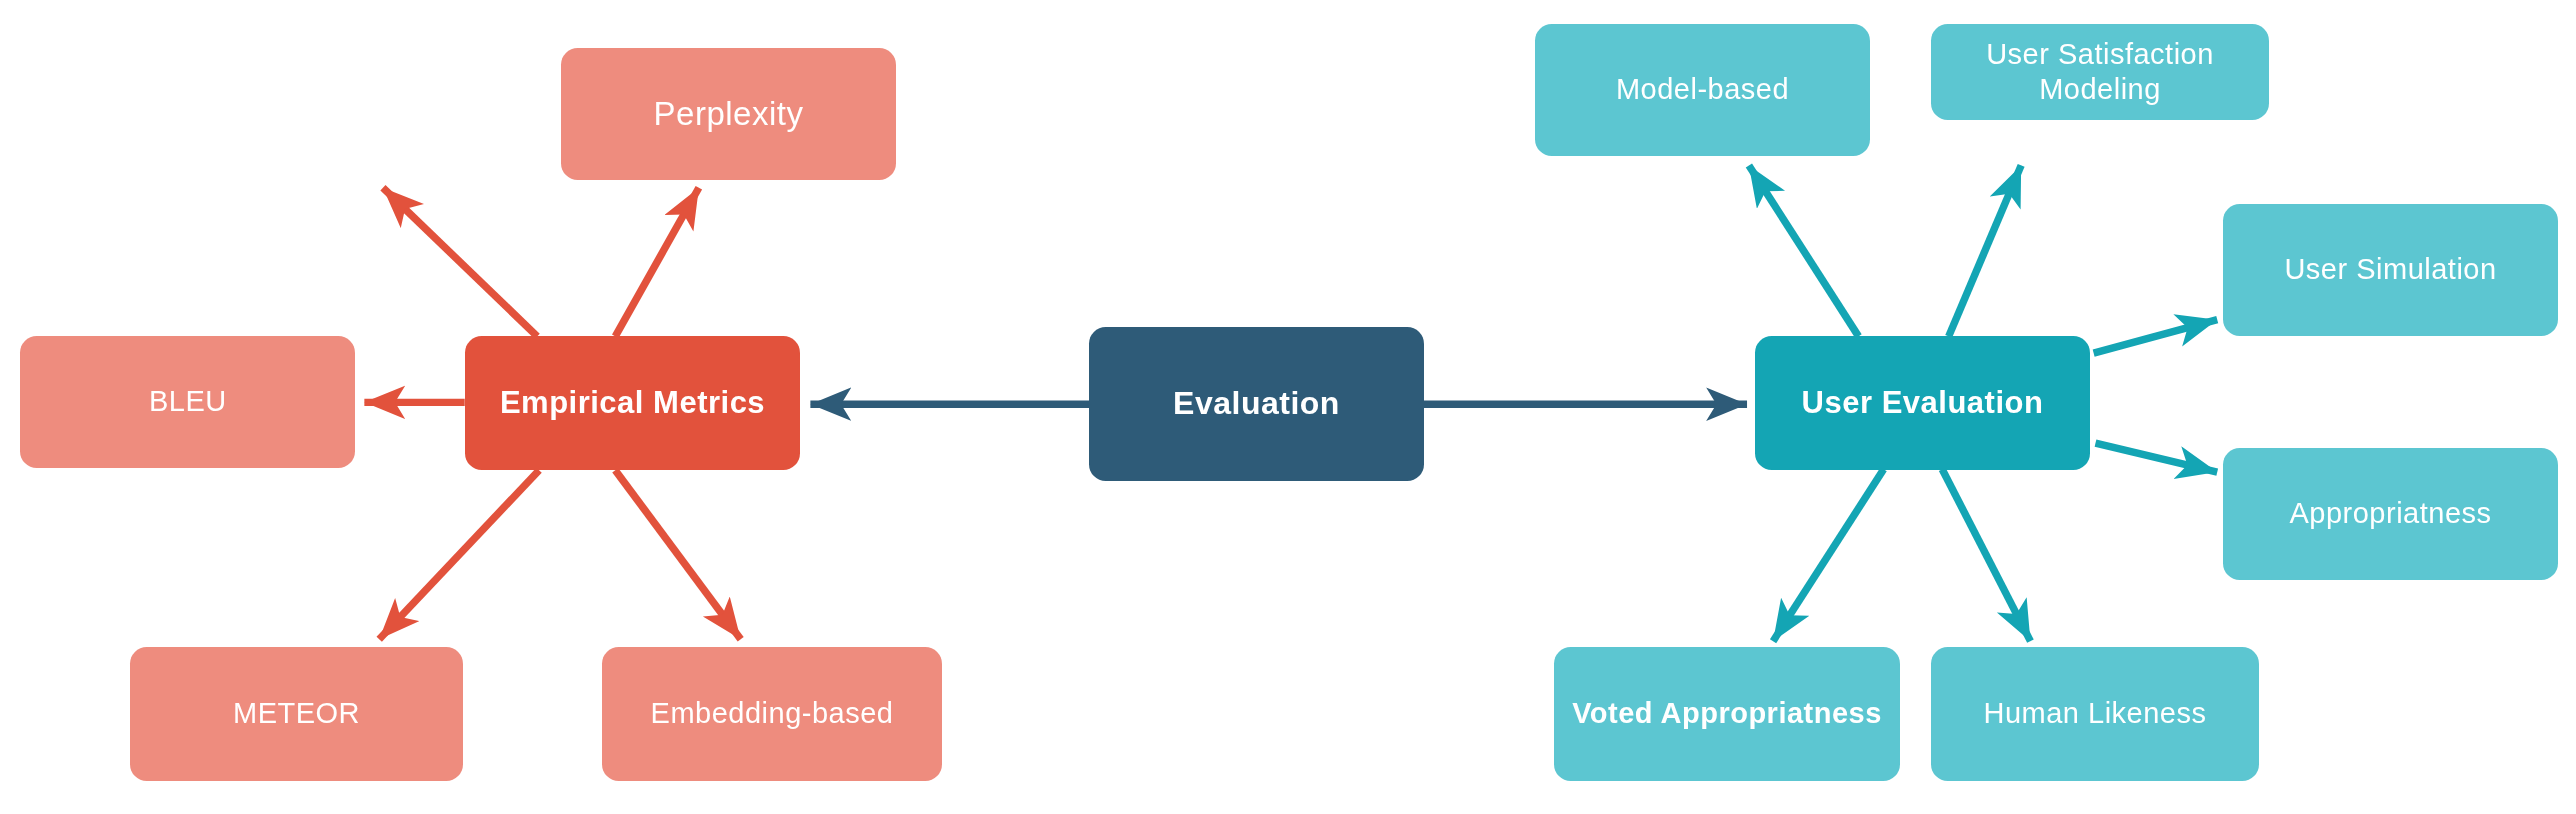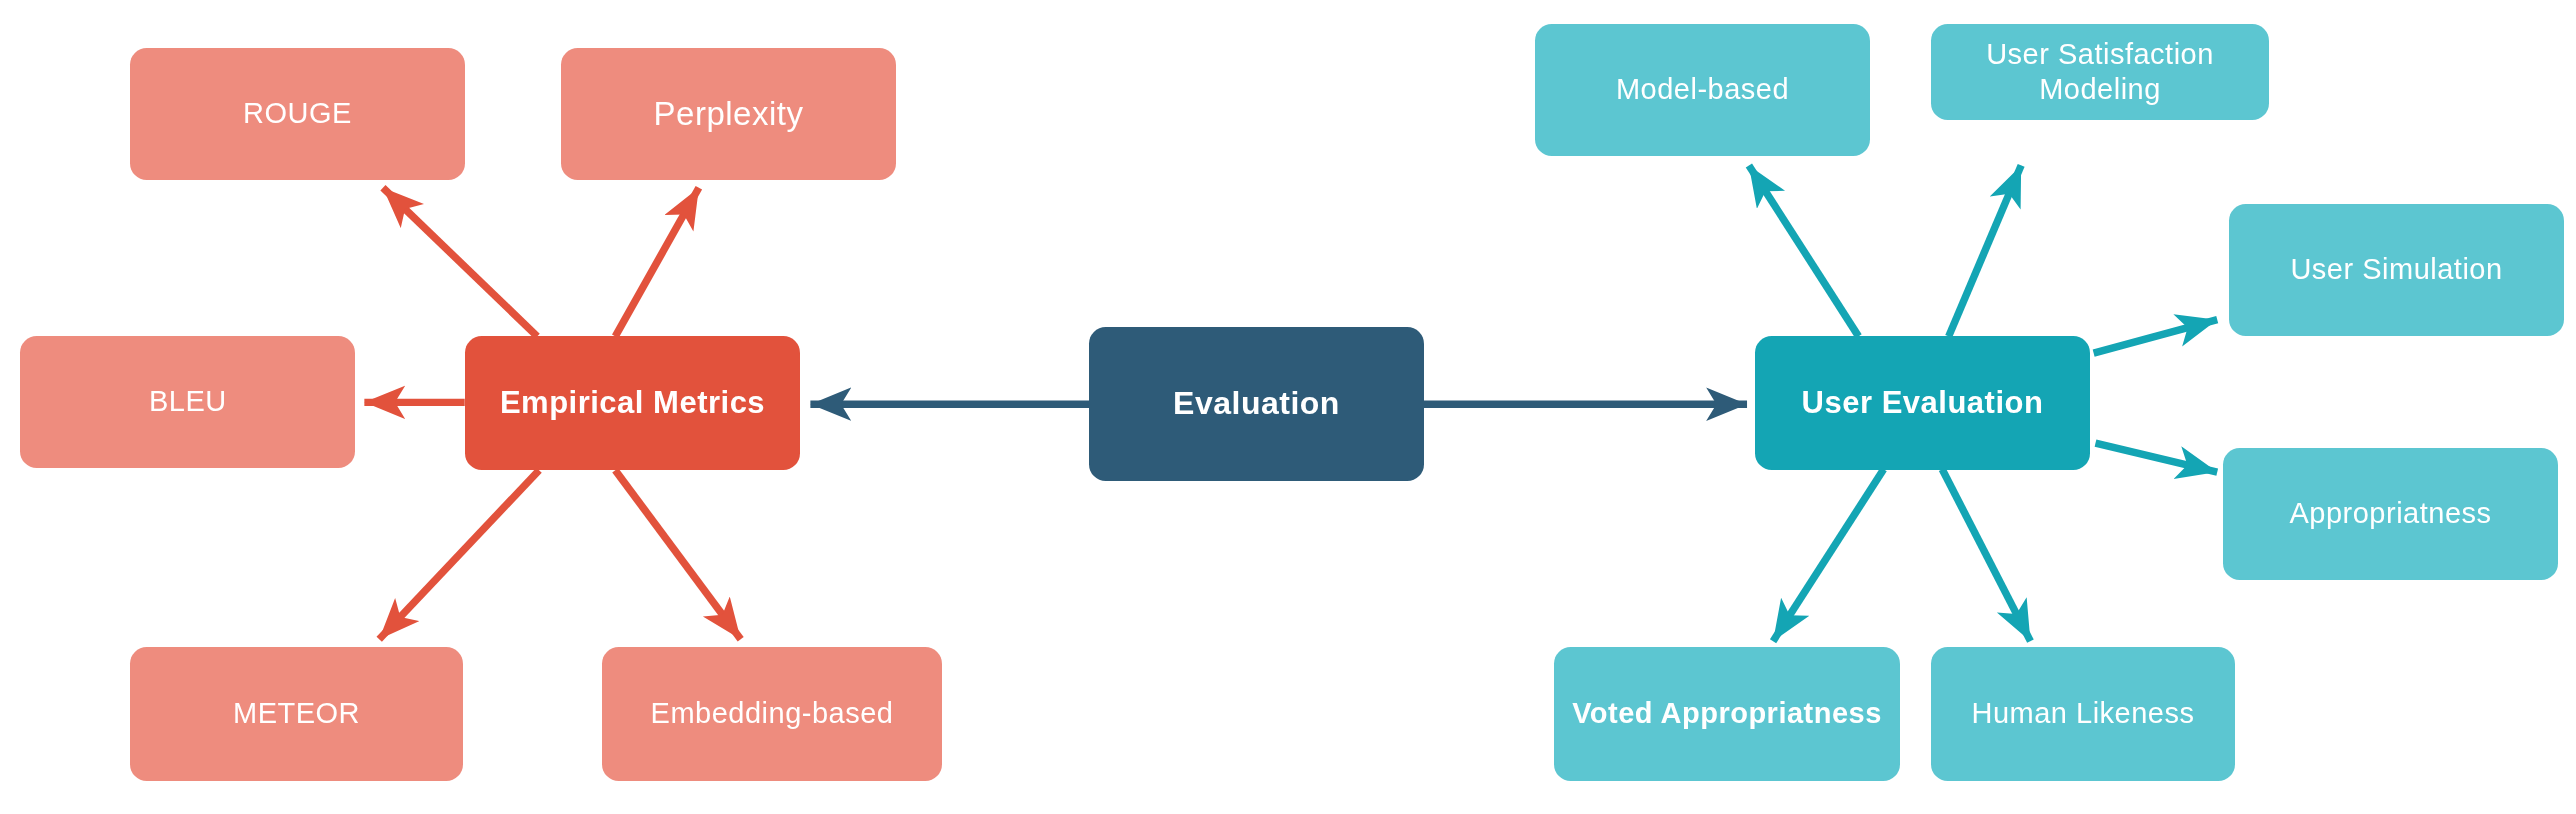--- a/index.html
+++ b/index.html
@@ -82,48 +82,45 @@
   <div id="node-layer">
       <div class="node bold" style="left: 1089px; top: 327px; width: 335px; height: 154px; background: rgb(46, 91, 120); font-size: 32px;">
         <span>Evaluation</span>
       </div>
       <div class="node bold" style="left: 465px; top: 336px; width: 335px; height: 134px; background: rgb(226, 82, 60); font-size: 31px;">
         <span>Empirical Metrics</span>
       </div>
       <div class="node bold" style="left: 1755px; top: 336px; width: 335px; height: 134px; background: rgb(20, 165, 180); font-size: 31px;">
         <span>User Evaluation</span>
       </div>
-      <div class="node" style="left: 130px; top: 48px; width: 335px; height: 132px; background: rgb(238, 140, 126); font-size: 29px;">
-        <span>ROUGE</span>
-      </div>
       <div class="node" style="left: 561px; top: 48px; width: 335px; height: 132px; background: rgb(238, 140, 126); font-size: 33px;">
         <span>Perplexity</span>
       </div>
       <div class="node" style="left: 20.4px; top: 336px; width: 335px; height: 132px; background: rgb(238, 140, 126); font-size: 29px;">
         <span>BLEU</span>
       </div>
       <div class="node" style="left: 130px; top: 647px; width: 333px; height: 134px; background: rgb(238, 140, 126); font-size: 29px;">
         <span>METEOR</span>
       </div>
       <div class="node" style="left: 602px; top: 647px; width: 340px; height: 134px; background: rgb(238, 140, 126); font-size: 29px;">
         <span>Embedding-based</span>
       </div>
       <div class="node" style="left: 1535px; top: 24px; width: 335px; height: 132px; background: rgb(92, 198, 209); font-size: 29px;">
         <span>Model-based</span>
       </div>
       <div class="node" style="left: 1931px; top: 24px; width: 338px; height: 96px; background: rgb(92, 198, 209); font-size: 29px;">
         <span>User Satisfaction Modeling</span>
       </div>
-      <div class="node" style="left: 2223px; top: 204px; width: 335px; height: 132px; background: rgb(92, 198, 209); font-size: 29px; margin-left: 6px;">
+      <div class="node" style="left: 2223px; top: 204px; width: 335px; height: 132px; background: rgb(92, 198, 209); font-size: 29px;">
         <span>User Simulation</span>
       </div>
       <div class="node" style="left: 2223px; top: 448px; width: 335px; height: 132px; background: rgb(92, 198, 209); font-size: 29px;">
         <span>Appropriatness</span>
       </div>
       <div class="node" style="left: 1554px; top: 647px; width: 346px; height: 134px; background: rgb(92, 198, 209); font-size: 29px; font-weight: bold;">
         <span>Voted Appropriatness</span>
       </div>
-      <div class="node" style="left: 1931px; top: 647px; width: 304px; height: 134px; background: rgb(92, 198, 209); font-size: 29px;">
+      <div class="node" style="left: 1931px; top: 647px; width: 328px; height: 134px; background: rgb(92, 198, 209); font-size: 29px;">
         <span>Human Likeness</span>
       </div>
     </div>
 </div>
 
 
 </body></html>

